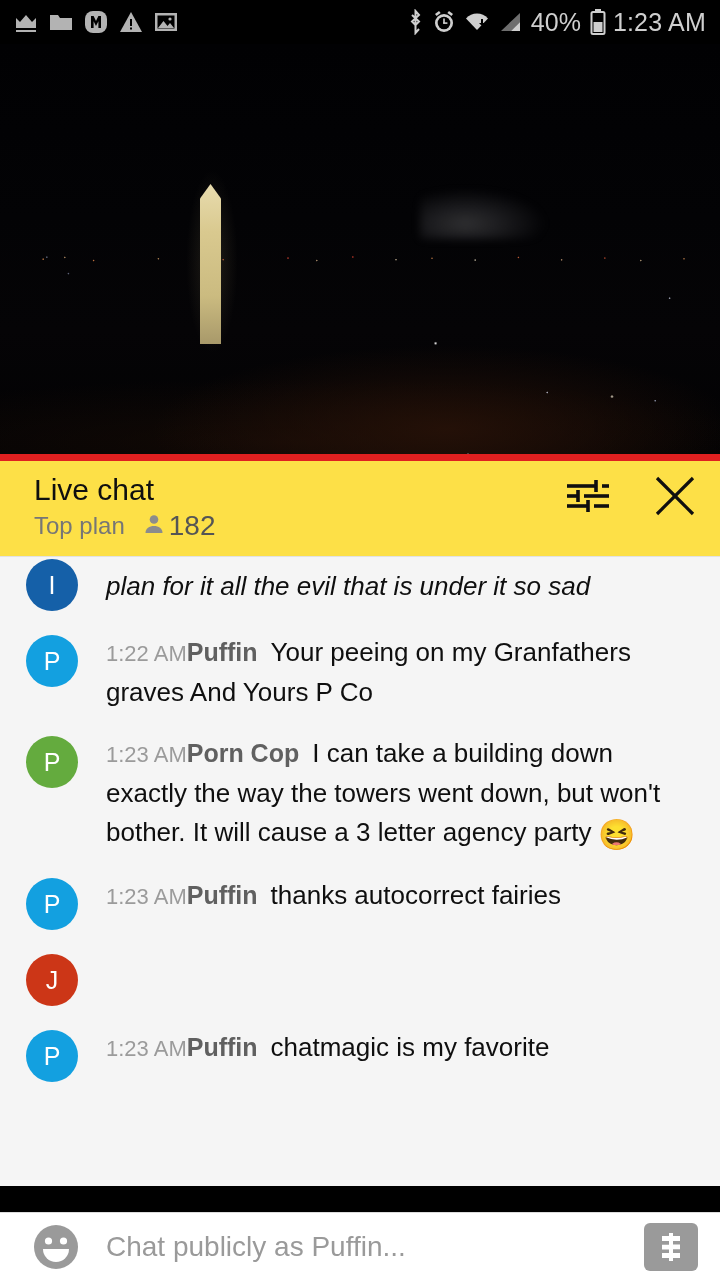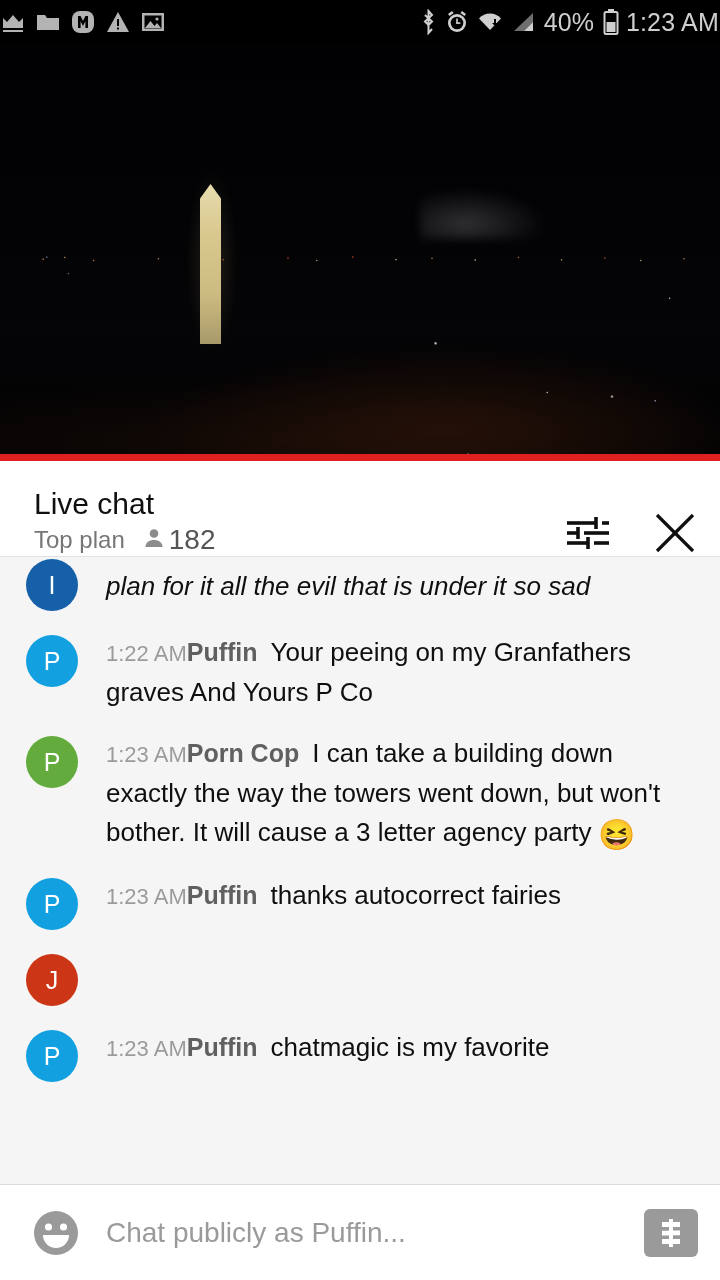--- a/index.html
+++ b/index.html
@@ -6,21 +6,21 @@
   html, body {
     width:720px; height:1280px;
     font-family:"Liberation Sans", sans-serif;
     background:#000; overflow:hidden;
   }
 
   
   .statusbar{
     position:relative; width:720px; height:44px;
     background:#000; display:flex; align-items:center;
-    padding:0 1px; color:#b3b3b3;
+    padding:0 14px; color:#b3b3b3;
   }
   .sb-left{ display:flex; align-items:center; gap:11px; }
   .sb-right{ margin-left:auto; display:flex; align-items:center; gap:7px; }
   .sb-icon{ display:inline-flex; align-items:center; justify-content:center; }
   .sb-text{ font-size:25px; color:#cfcfcf; letter-spacing:.2px; }
   .sb-pct{ font-size:25px; color:#cfcfcf; margin-right:2px; }
 
   
   .video{
     position:relative; width:720px; height:410px;
@@ -82,21 +82,21 @@
       radial-gradient(circle 2px at 6.5% 52%, rgba(180,190,230,.65), transparent 62%),
       radial-gradient(circle 2px at 9.5% 56%, rgba(170,180,220,.6), transparent 62%),
       radial-gradient(circle 2px at 62% 107%, rgba(225,230,255,.8), transparent 62%),
       radial-gradient(circle 2px at 65% 100%, rgba(200,210,245,.6), transparent 62%);
   }
   .progress{ width:720px; height:7px; background:#e02020; }
 
   
   .chat-header{
     position:relative; width:720px; height:95px;
-    background:#ffffff; display:flex; align-items:flex-end;
+    background:#fde047; display:flex; align-items:flex-start;
     padding:12px 22px 0 34px;
   }
   .ch-titles{ display:flex; flex-direction:column; justify-content:center; gap:3px; }
   .ch-title{ font-size:30px; color:#0f0f0f; line-height:1.12; }
   .ch-sub{ display:flex; align-items:center; gap:6px; }
   .ch-subtext{ font-size:24px; color:#767676; }
   .ch-viewers{ display:flex; align-items:center; gap:4px; margin-left:12px; }
   .ch-count{ font-size:28px; color:#555; }
   .ch-actions{ margin-left:auto; display:flex; align-items:center; gap:40px; }
   .icon-btn{ display:flex; align-items:center; justify-content:center; cursor:pointer; }
@@ -140,21 +140,21 @@
   .clip-row{
     position:relative; height:16px; overflow:hidden;
   }
   .clip-row .line{
     position:absolute; left:0; top:-23px; white-space:nowrap;
     opacity:.82;
   }
 
   
   .input-bar{
-    position:absolute; left:0; bottom:0; width:720px; height:96px;
+    position:absolute; left:0; bottom:0; width:720px; height:68px;
     background:#fff; border-top:1px solid #dcdcdc;
     display:flex; align-items:center; padding:0 22px 0 30px;
   }
   .emoji-btn{ flex:0 0 auto; width:52px; height:52px; display:flex; align-items:center; justify-content:center; }
   .chat-input{
     flex:1 1 auto; margin-left:24px; border:none; outline:none;
     font-family:"Liberation Sans", sans-serif; font-size:28px;
     color:#8e8e8e; background:transparent;
   }
   .chat-input::placeholder{ color:#9a9a9a; }

